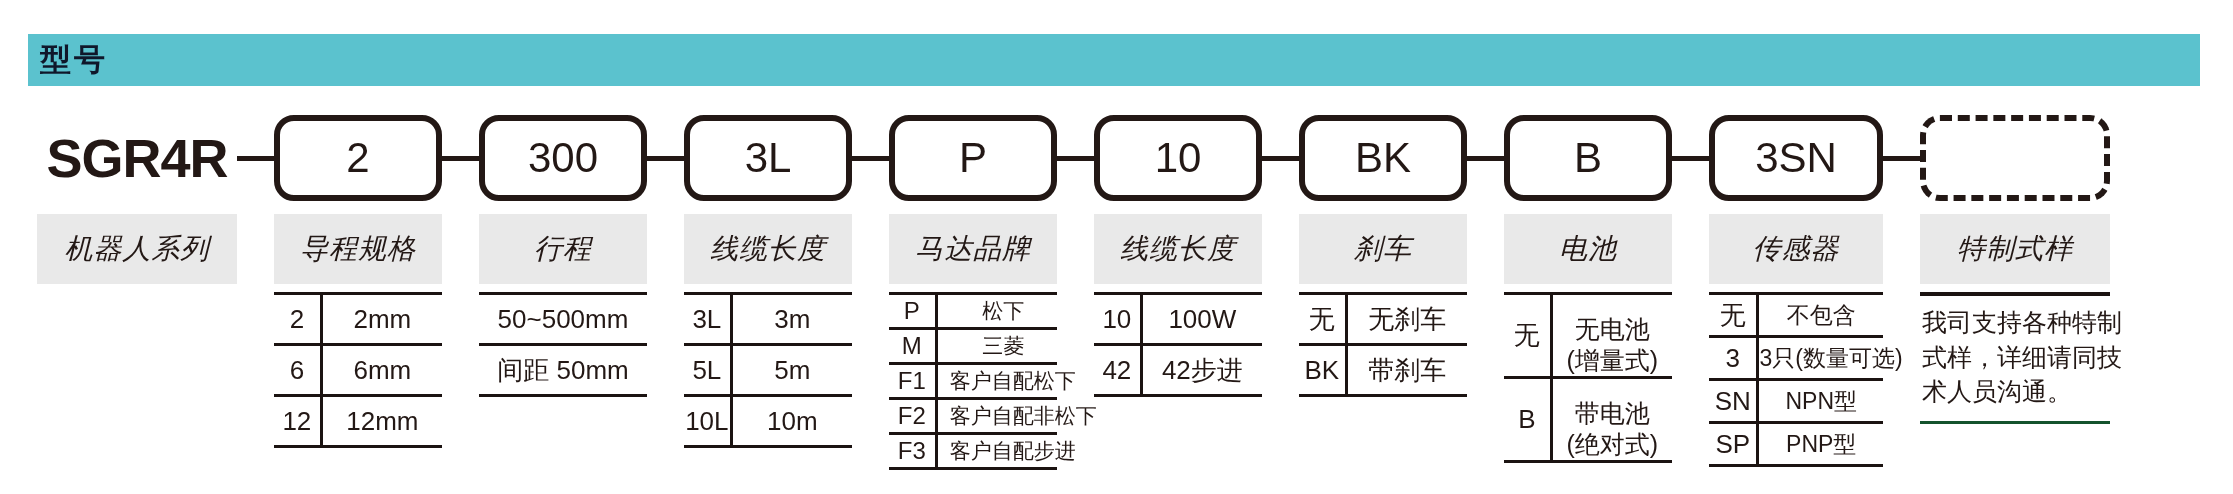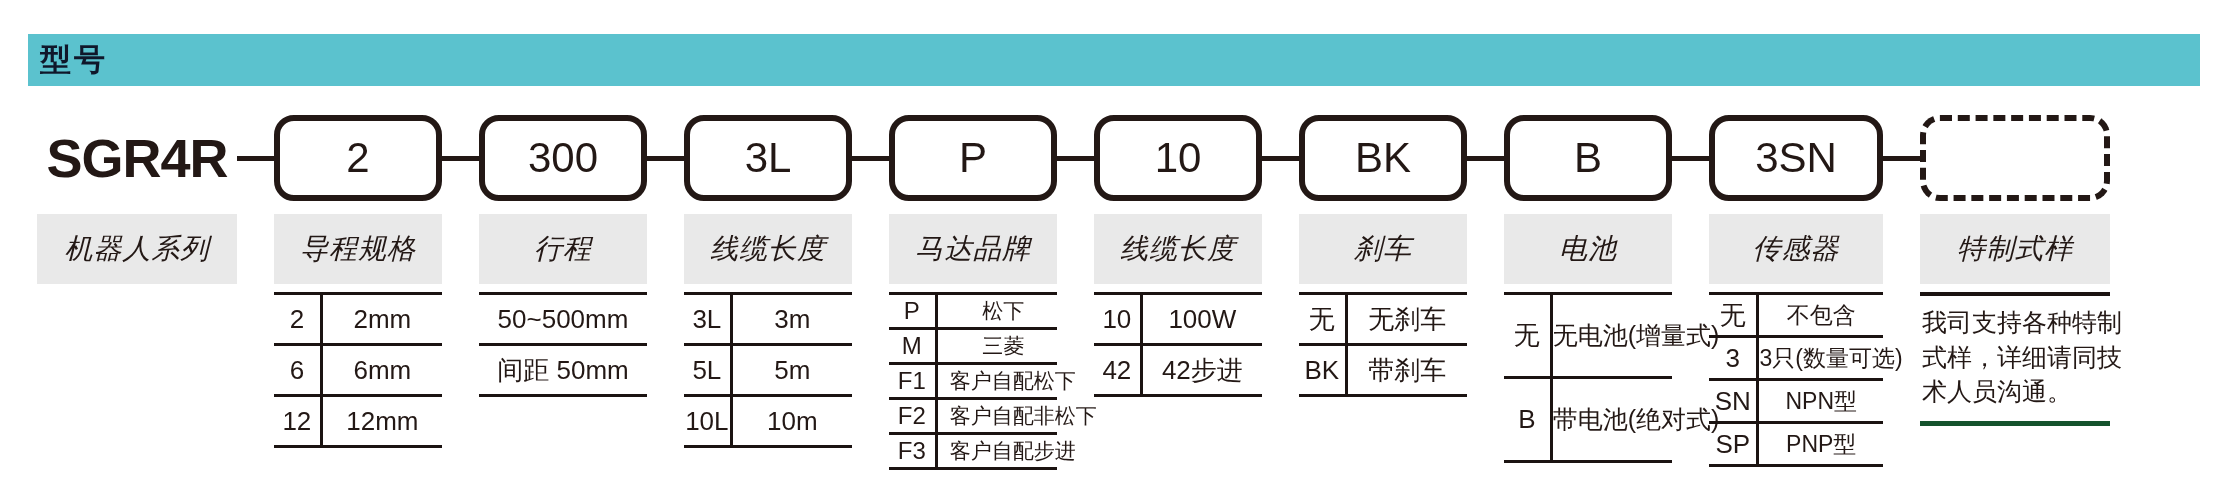--- a/index.html
+++ b/index.html
@@ -55,33 +55,33 @@
   .opt-row { display:flex; align-items:stretch; border-bottom:3px solid #1b1311; }
   .opt-code {
     flex:0 0 29%; border-right:3px solid #1b1311;
     display:flex; align-items:center; justify-content:center;
     font-size:26px; white-space:nowrap;
   }
   .opt-desc {
     flex:1; display:flex; align-items:center; justify-content:center;
     font-size:26px; text-align:center; white-space:nowrap;
   }
-  .opt-desc.stack { flex-direction:row; line-height:1.25;justify-content:flex-end; }
+  .opt-desc.stack { flex-direction:column; line-height:1.25;justify-content:flex-end; }
   .rows-50 .opt-row { height:51px; }
   .rows-35 .opt-row { height:35px; }
   .rows-35 .opt-code { font-size:24px; }
   .rows-35 .opt-desc { font-size:21px;padding-left:12px; }
   .rows-43 .opt-row { height:43px; }
   .rows-43 .opt-desc { font-size:23px; }
   .rows-84 .opt-row { height:84px; }
   .rows-84 .opt-desc { font-size:25px; }
   .opt-row.single .opt-desc { font-size:26px; }
   
   .special-note {
-    margin-top:8px; border-top:4px solid #1b1311; border-bottom:5px solid #14532d;
+    margin-top:8px; border-top:4px solid #1b1311; border-bottom:3px solid #14532d;
     padding:9px 2px 12px 2px; font-size:25px; line-height:1.38;
   }
   .special-note div { white-space:nowrap; }
 </style>
 </head>
 <body>
 
 <div class="header-bar">
   <span class="header-title">型号</span>
 </div>

